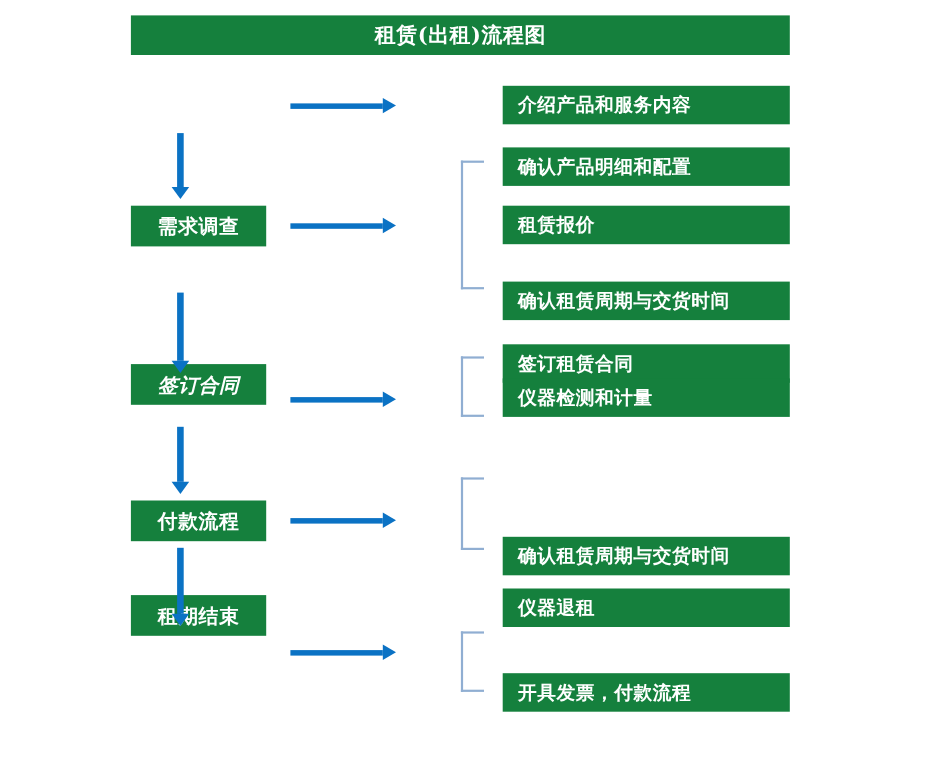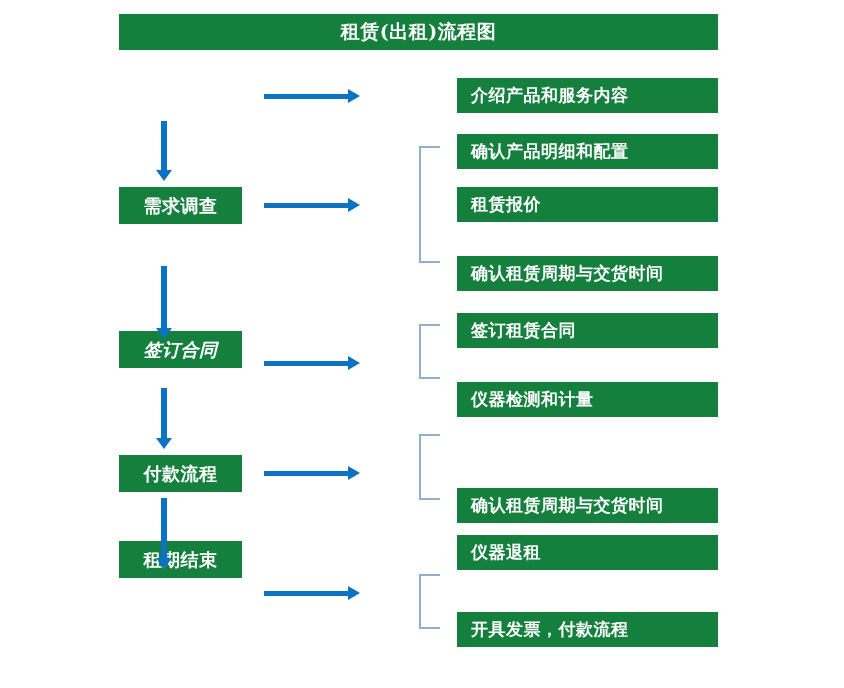--- a/index.html
+++ b/index.html
@@ -163,18 +163,18 @@
   <div class="bracket" style="left:419px; top:146px; height:117px;"></div>
   <div class="bracket" style="left:419px; top:324px; height:55px;"></div>
   <div class="bracket" style="left:419px; top:434px; height:66px;"></div>
   <div class="bracket" style="left:419px; top:574px; height:55px;"></div>
 
   <div class="box detail-box" style="top:78px;">介绍产品和服务内容</div>
   <div class="box detail-box" style="top:134px;">确认产品明细和配置</div>
   <div class="box detail-box" style="top:187px;">租赁报价</div>
   <div class="box detail-box" style="top:256px;">确认租赁周期与交货时间</div>
   <div class="box detail-box" style="top:313px;">签订租赁合同</div>
-  <div class="box detail-box" style="top:382px;">仪器检测和计量</div>
+  <div class="box detail-box" style="top:344px;">仪器检测和计量</div>
   <div class="box detail-box" style="top:488px;">确认租赁周期与交货时间</div>
   <div class="box detail-box" style="top:535px;">仪器退租</div>
   <div class="box detail-box" style="top:612px;">开具发票，付款流程</div>
 
 </div>
 
 </body></html>

